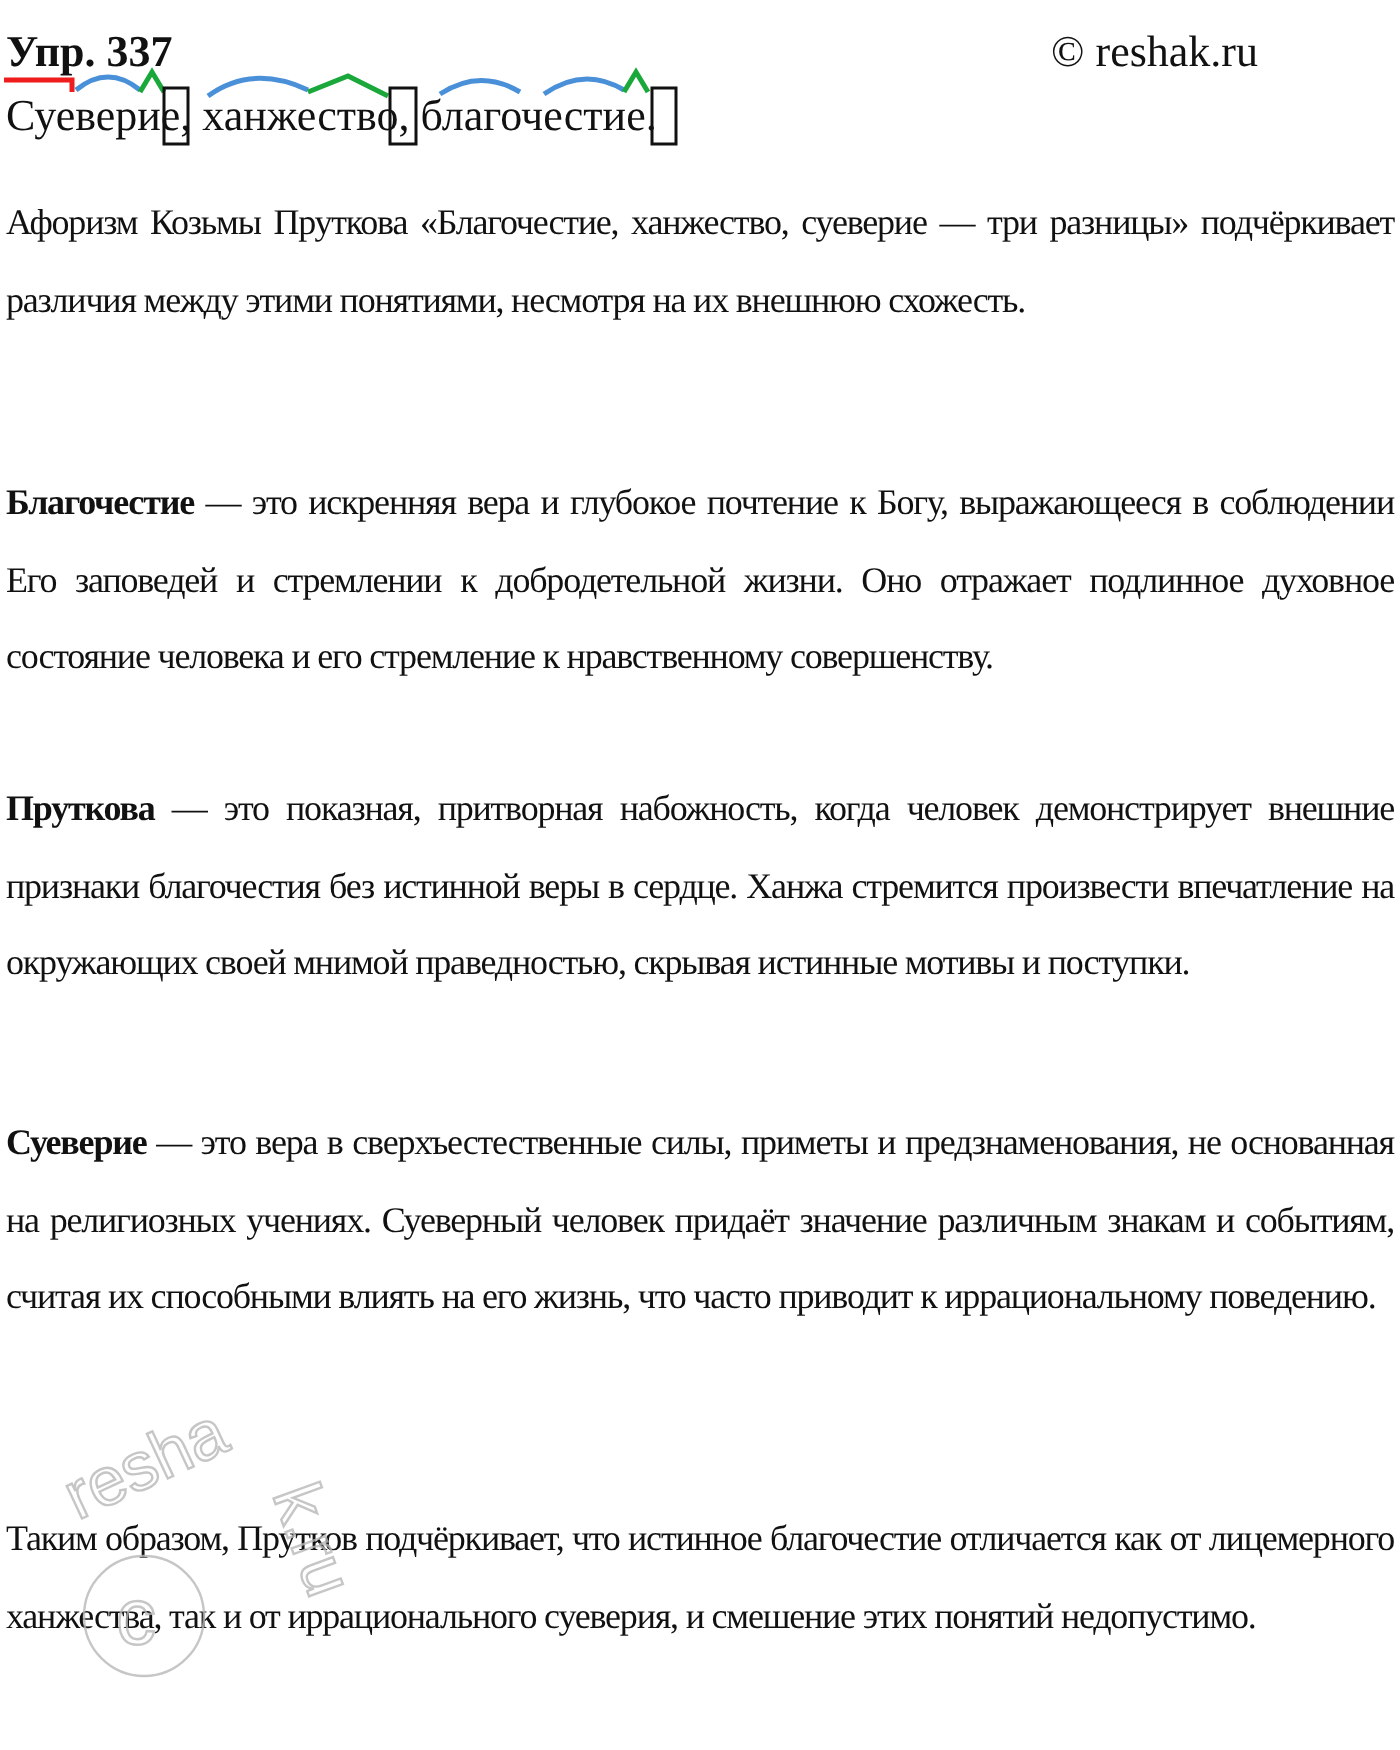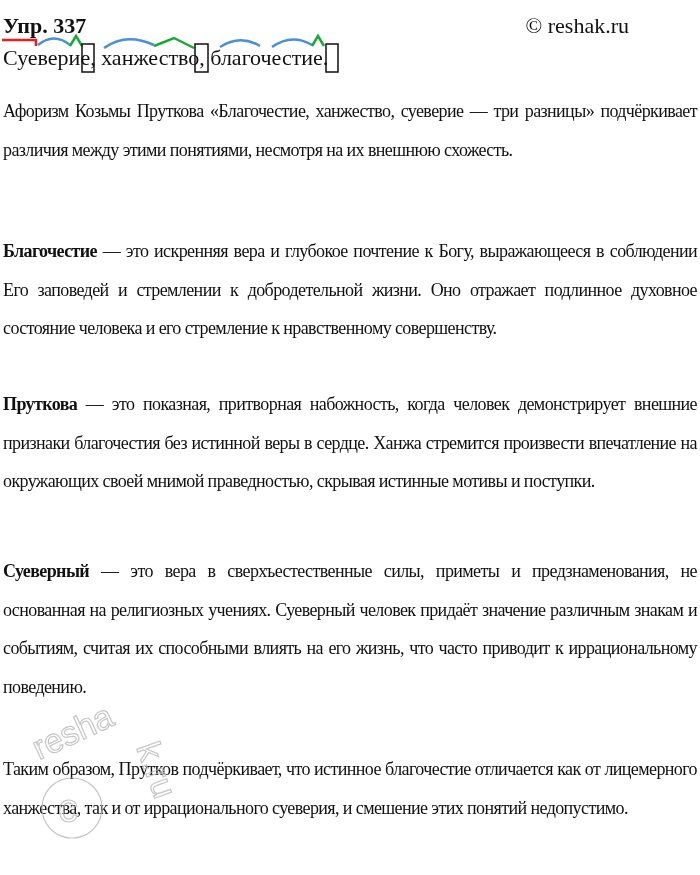--- a/index.html
+++ b/index.html
@@ -118,21 +118,21 @@
 
 <p class="para p2">
   <b>Благочестие</b><span> — это искренняя вера и глубокое почтение к Богу, выражающееся в соблюдении Его заповедей и стремлении к добродетельной жизни. Оно отражает подлинное духовное состояние человека и его стремление к нравственному совершенству.</span>
 </p>
 
 <p class="para p3">
   <b>Пруткова</b><span> — это показная, притворная набожность, когда человек демонстрирует внешние признаки благочестия без истинной веры в сердце. Ханжа стремится произвести впечатление на окружающих своей мнимой праведностью, скрывая истинные мотивы и поступки.</span>
 </p>
 
 <p class="para p4">
-  <b>Суеверный</b><span> — это вера в сверхъестественные силы, приметы и предзнаменования, не основанная на религиозных учениях. Суеверный человек придаёт значение различным знакам и событиям, считая их способными влиять на его жизнь, что часто приводит к иррациональному поведению.</span>
+  <b>Суеверие</b><span> — это вера в сверхъестественные силы, приметы и предзнаменования, не основанная на религиозных учениях. Суеверный человек придаёт значение различным знакам и событиям, считая их способными влиять на его жизнь, что часто приводит к иррациональному поведению.</span>
 </p>
 
 <p class="para p5">
   <b></b><span>Таким образом, Прутков подчёркивает, что истинное благочестие отличается как от лицемерного ханжества, так и от иррационального суеверия, и смешение этих понятий недопустимо.</span>
 </p>
 
 <svg class="watermark" viewBox="0 0 170 180">
   <g fill="none" stroke="#b8b8b8" stroke-width="1.2" opacity="0.8">
     <circle cx="52" cy="118" r="30"></circle>
     <text x="38" y="132" font-size="40" font-family="Liberation Sans, sans-serif" fill="none" stroke="#b8b8b8">c</text>

